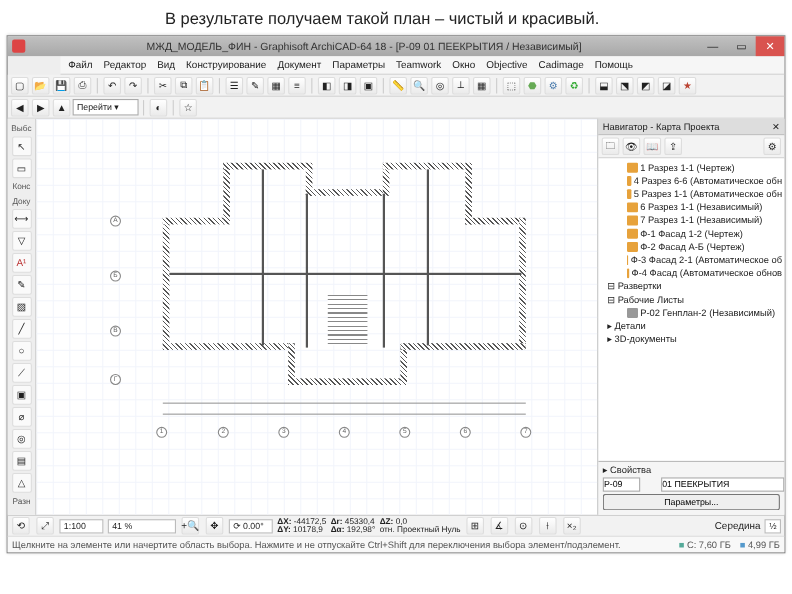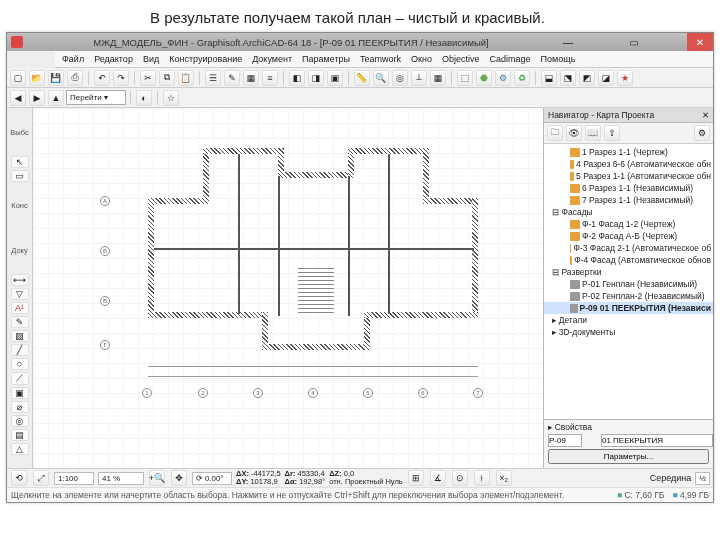--- a/index.html
+++ b/index.html
@@ -1,38 +1,38 @@
 <!DOCTYPE html>
 <html><head>
 <meta charset="utf-8">
 <style>
   * { box-sizing: border-box; margin: 0; padding: 0; font-family: "Segoe UI", Tahoma, sans-serif; }
   body { background: #fff; width: 720px; height: 540px; overflow: hidden; font-size: 9px; color: #222; }
 
   .caption { padding: 8px 150px 4px 150px; font-size: 15px; line-height: 1.35; }
 
   .app { border: 1px solid #888; margin: 0 6px; box-shadow: 0 0 3px rgba(0,0,0,.2); background: #eee; }
-  .titlebar { background: linear-gradient(#c0c0c0,#a8a8a8); color: #222; height: 18px; display: flex; align-items: center; position: relative; gap: 40px; }
+  .titlebar { background: linear-gradient(#c0c0c0,#a8a8a8); color: #222; height: 18px; display: flex; align-items: center; position: relative; }
   .titlebar .app-icon { width: 12px; height: 12px; margin: 0 4px; background: #d44; border-radius: 2px; }
   .titlebar .title { flex: 1; text-align: center; font-size: 9.5px; color: #333; }
   .winbtn { width: 26px; height: 18px; display: flex; align-items: center; justify-content: center; font-size: 10px; }
   .winbtn.close { background: #d9534f; color: #fff; }
 
   .menubar { background: #f6f6f6; border-bottom: 1px solid #ccc; display: flex; padding: 1px 2px; margin-left: 48px; }
   .menubar span { padding: 2px 5px; font-size: 9px; }
 
   .toolbar { background: #f2f2f2; border-bottom: 1px solid #ccc; display: flex; align-items: center; padding: 1px 2px; gap: 1px; min-height: 20px; }
   .tbtn { width: 16px; height: 16px; border: 1px solid #ddd; background: linear-gradient(#fff,#eaeaea); border-radius: 2px; display: flex; align-items: center; justify-content: center; font-size: 9px; margin: 0 1px; }
   .tsep { width: 1px; height: 14px; background: #ccc; margin: 0 3px; }
   .tfield { height: 15px; border: 1px solid #aaa; background: #fff; font-size: 8px; padding: 0 3px; display: flex; align-items: center; }
 
   .workarea { display: flex; height: 360px; background: #fff; }
   .toolbox { width: 26px; background: #eee; border-right: 1px solid #ccc; display: flex; flex-direction: column; padding-top: 2px; }
   .toolbox .tool { width: 18px; height: 18px; margin: 1px auto; border: 1px solid #ddd; background: #fafafa; border-radius: 2px; display: flex; align-items: center; justify-content: center; font-size: 9px; }
-  .sidelabel { font-size: 7.5px; text-align: center; margin: 18px 0; color: #555; }
+  .sidelabel { font-size: 7.5px; text-align: center; margin: 2px 0; color: #555; }
 
   .canvas { flex: 1; position: relative; overflow: hidden; }
   .grid { position: absolute; inset: 0;
     background-image:
       linear-gradient(#f1f4fb 1px, transparent 1px),
       linear-gradient(90deg,#f1f4fb 1px, transparent 1px);
     background-size: 15px 15px;
   }
   .plan { position: absolute; left: 115px; top: 40px; }
   .wall { position: absolute; background: repeating-linear-gradient(45deg,#555,#555 1px,#fff 1px,#fff 3px); }
@@ -240,53 +240,45 @@
             <span>5 Разрез 1-1 (Автоматическое обн</span>
           </div>
           <div class="tree-item l2">
             <span class="ico"></span>
             <span>6 Разрез 1-1 (Независимый)</span>
           </div>
           <div class="tree-item l2">
             <span class="ico"></span>
             <span>7 Разрез 1-1 (Независимый)</span>
           </div>
-          <div class="tree-item cat">
-            <span>⊟ Фасады</span>
-          </div>
           <div class="tree-item l2">
             <span class="ico"></span>
             <span>Ф-1 Фасад 1-2 (Чертеж)</span>
           </div>
           <div class="tree-item l2">
             <span class="ico"></span>
             <span>Ф-2 Фасад А-Б (Чертеж)</span>
           </div>
           <div class="tree-item l2">
             <span class="ico"></span>
             <span>Ф-3 Фасад 2-1 (Автоматическое об</span>
           </div>
           <div class="tree-item l2">
             <span class="ico"></span>
             <span>Ф-4 Фасад (Автоматическое обнов</span>
           </div>
           <div class="tree-item cat">
             <span>⊟ Развертки</span>
           </div>
-          <div class="tree-item l2">
-            <span class="ico gray"></span>
-            <span>P-01 Генплан (Независимый)</span>
+          <div class="tree-item cat">
+            <span>⊟ Рабочие Листы</span>
           </div>
           <div class="tree-item l2">
             <span class="ico gray"></span>
             <span>P-02 Генплан-2 (Независимый)</span>
-          </div>
-          <div class="tree-item l2 sel">
-            <span class="ico gray"></span>
-            <span>P-09 01 ПЕЕКРЫТИЯ (Независи</span>
           </div>
           <div class="tree-item cat">
             <span>▸ Детали</span>
           </div>
           <div class="tree-item cat">
             <span>▸ 3D-документы</span>
           </div>
         </div>
       <div class="propbox">
         <div>▸ Свойства</div>
@@ -298,21 +290,21 @@
             <button style="flex:1">Параметры...</button>
           </div>
       </div>
     </div>
   </div>
 
   <div class="statusbar">
     <div class="tbtn">⟲</div>
     <div class="tbtn">⤢</div>
     <div class="field" style="width:40px">1:100</div>
-    <div class="field" style="width:46px">41 %</div>
+    <div class="field" style="width:62px">41 %</div>
     <div class="tbtn">+🔍</div>
     <div class="tbtn">✥</div>
     <div class="field" style="width:40px"><span>⟳</span>&nbsp;<span>0.00°</span></div>
     <div style="display:flex;flex-direction:column;font-size:7.5px;line-height:8px">
       <span><b>ΔX:</b> <span>-44172,5</span></span>
       <span><b>ΔY:</b> <span>10178,9</span></span>
     </div>
     <div style="display:flex;flex-direction:column;font-size:7.5px;line-height:8px">
       <span><b>Δr:</b> <span>45330,4</span></span>
       <span><b>Δα:</b> <span>192,98°</span></span>

